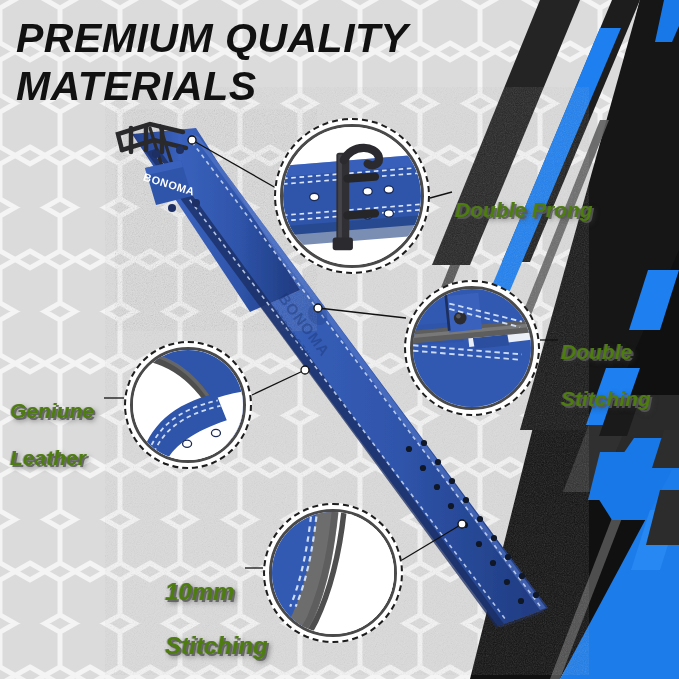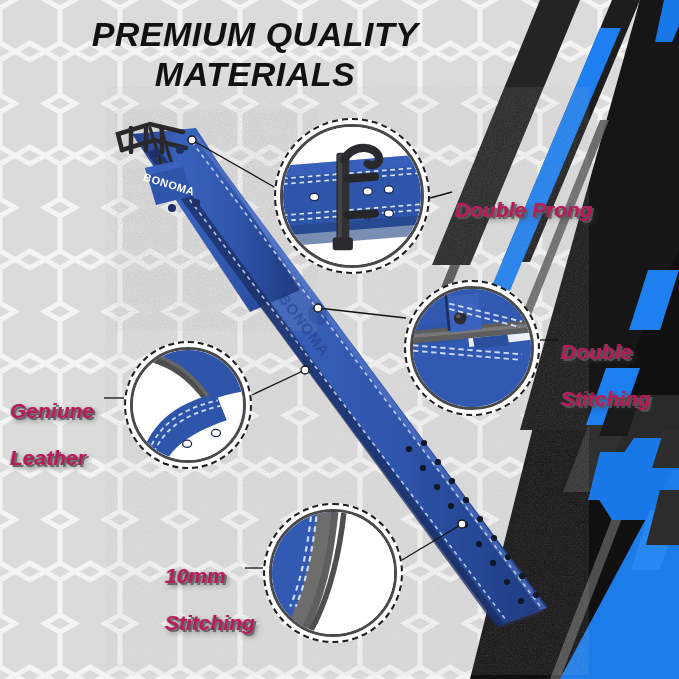--- a/index.html
+++ b/index.html
@@ -20,45 +20,44 @@
     background-image:
       radial-gradient(circle at 50% 50%, rgba(0,0,0,0) 0, rgba(0,0,0,0) 100%);
   }
   .hexbg svg{position:absolute;inset:0;width:100%;height:100%;}
 
   
   .rightgfx{position:absolute;inset:0;pointer-events:none;}
 
   
   .headline{
-    position:absolute;left:40px;top:14px;width:430px;
+    position:absolute;left:16px;top:14px;width:430px;
     font-weight:bold;font-style:italic;
-    font-size:34px;line-height:1.18;
+    font-size:41px;line-height:1.18;
     letter-spacing:.5px;
     color:#111111;
     text-transform:uppercase;
-    text-align:center;
   }
 
   
   .label{
     position:absolute;
     font-weight:bold;font-style:italic;
-    color:#be185d;
+    color:#4d7c0f;
     line-height:1.12;
     text-shadow:
       2px 2px 0 rgba(90,90,90,.85),
       3px 3px 5px rgba(60,60,60,.65),
       -1px 0 0 rgba(120,120,120,.5);
     white-space:pre-line;
   }
   #lbl-buckle{left:455px;top:174px;font-size:21px;}
   #lbl-stitch{left:561px;top:316px;font-size:21px;}
   #lbl-leather{left:10px;top:375px;font-size:21px;}
-  #lbl-thick{left:165px;top:540px;font-size:21px;}
+  #lbl-thick{left:165px;top:552px;font-size:24px;}
 
   
   .circle{
     position:absolute;border-radius:50%;
     border:2px dashed #1d1d1d;
     background:#ffffff;
     overflow:hidden;
     box-sizing:border-box;
   }
   .circle .inner{

